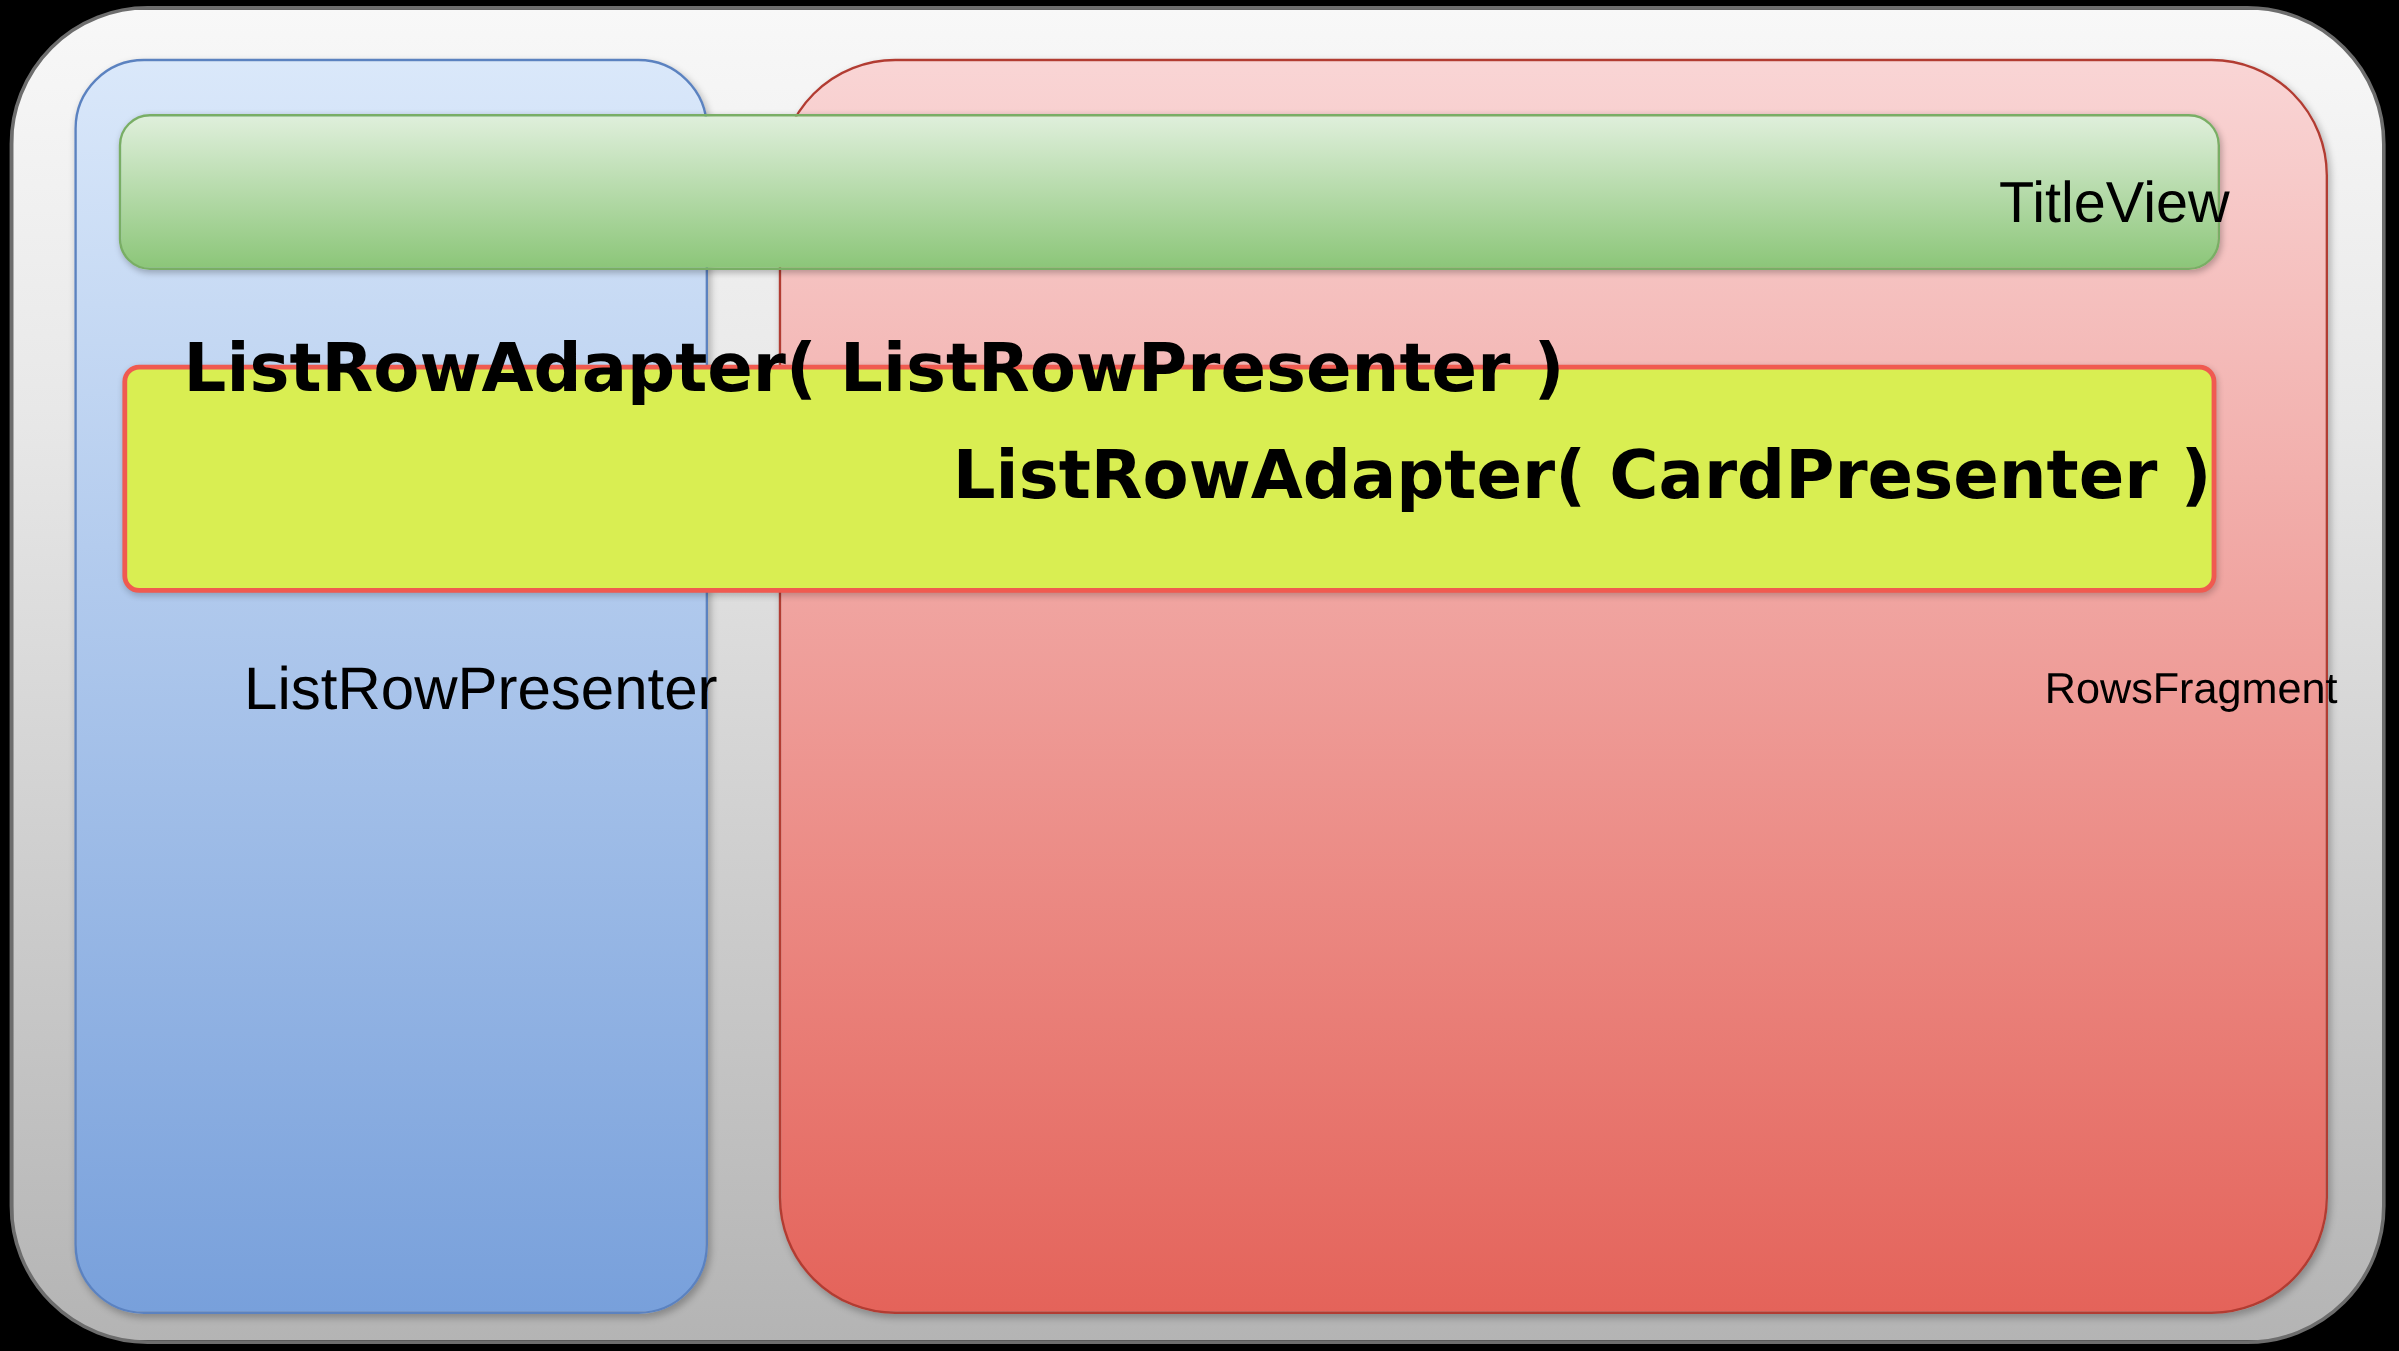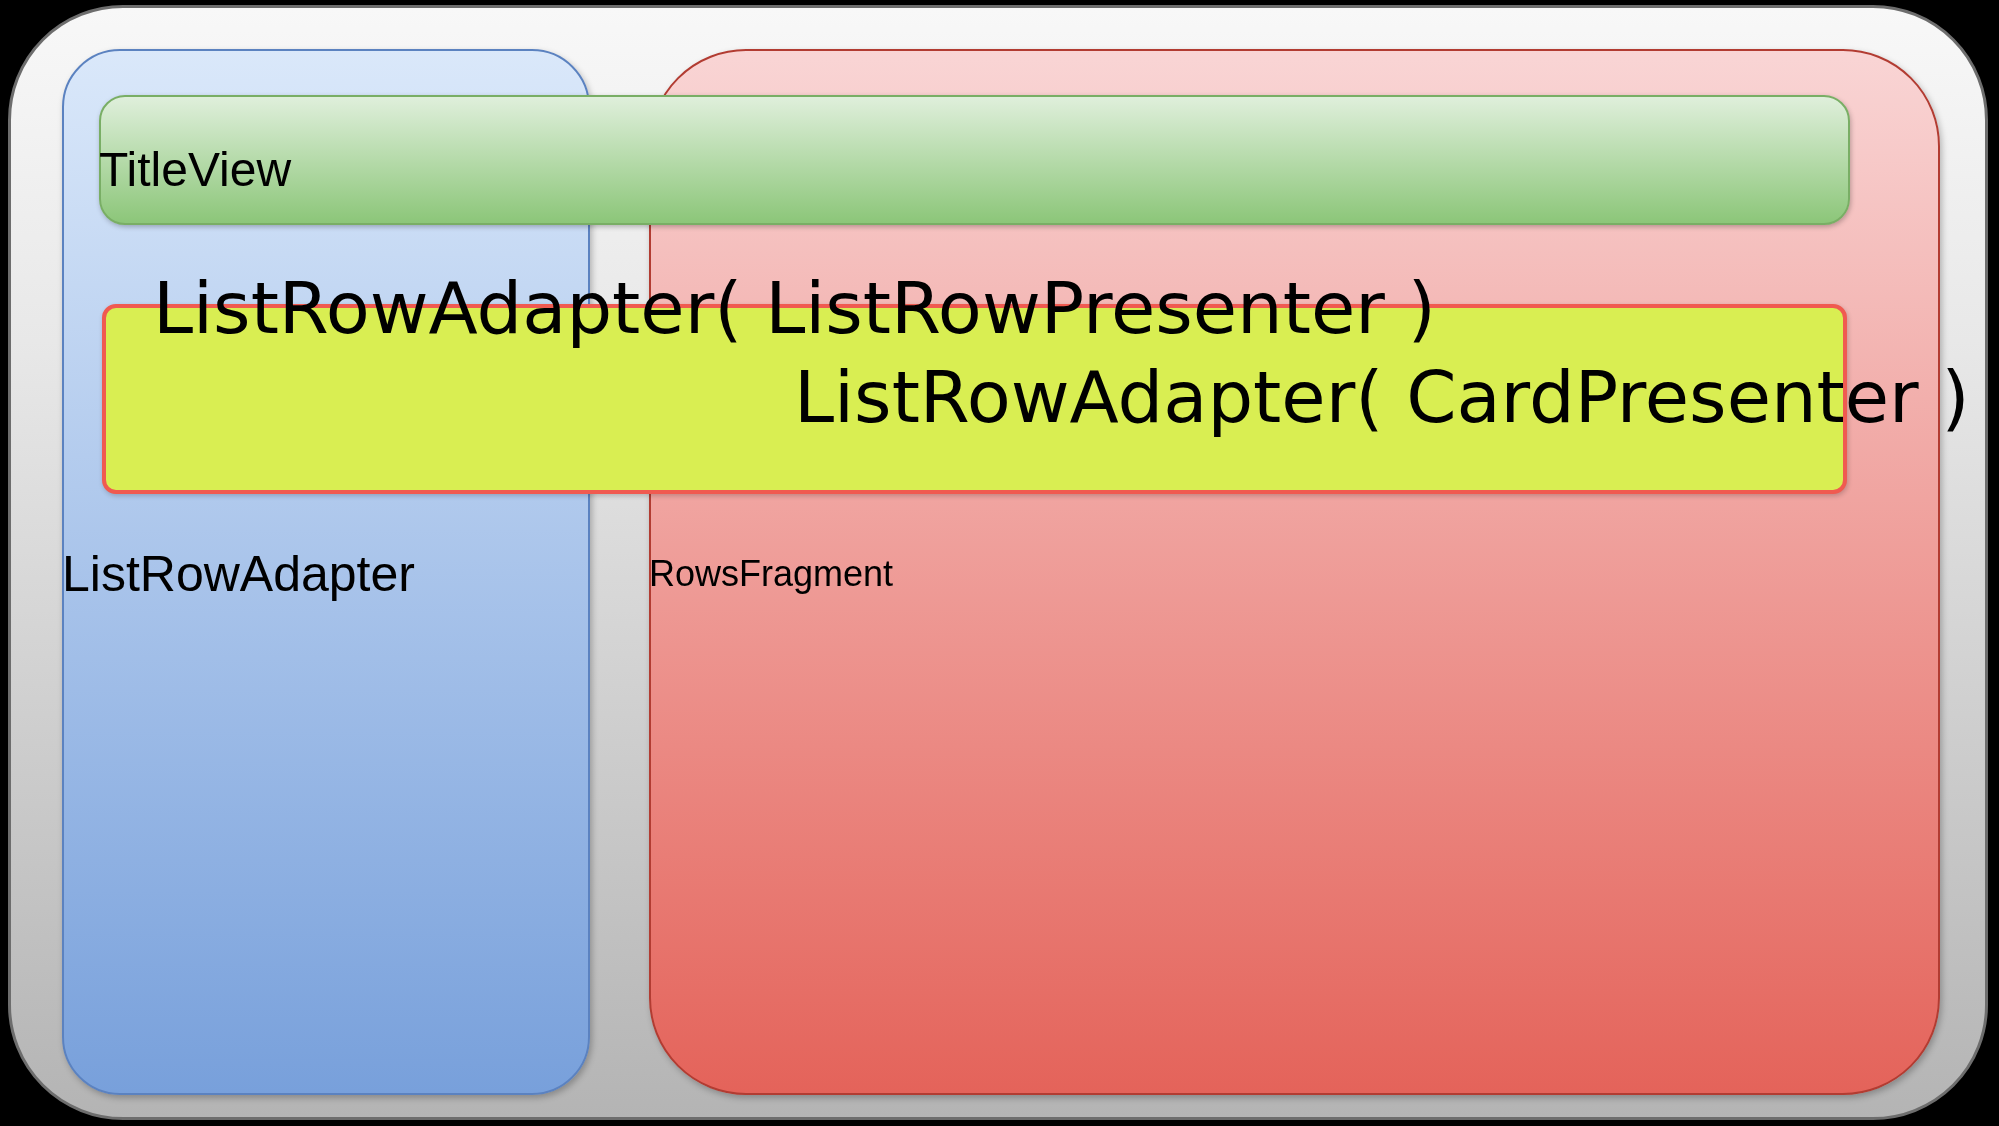--- a/index.html
+++ b/index.html
@@ -52,28 +52,29 @@
     position:absolute;left:91px;top:296px;width:1737px;height:182px;
     border:4px solid var(--yellow-border);
     border-radius:14px;
     background:var(--yellow-fill);
     z-index:4;
     box-shadow:1px 2px 5px rgba(0,0,0,0.2);
   }
   .txt{position:absolute;color:var(--text);white-space:pre;z-index:6;}
   .txt-big{
     font-family:"DejaVu Sans",sans-serif;
-    font-size:72px;line-height:64px;font-weight:400;
+    font-size:56px;line-height:64px;font-weight:700;
   }
   .row-presenter-text{left:142px;top:268px;}
   .header-text{left:187px;top:371px;}
   .card-presenter-text{left:783px;top:357px;}
   .txt-label{
     font-family:"Liberation Sans",sans-serif;font-weight:400;
-    text-align:left;
+    text-align:right;
+    padding-left:12px;
   }
   .titleview-text{left:88px;width:1747px;top:138px;font-size:48px;line-height:48px;}
   .headers-fragment-text{left:51px;width:524px;top:541px;font-size:50px;line-height:50px;}
   .rows-fragment-text{left:638px;width:1287px;top:541px;font-size:36px;line-height:50px;}
 </style>
 </head>
 <body>
 
 <div class="stage">
 
@@ -85,17 +86,17 @@
 
   <div class="adapter-box"></div>
 
   <div class="txt txt-big row-presenter-text">ListRowAdapter( ListRowPresenter )</div>
 
 
   <div class="txt txt-big card-presenter-text">ListRowAdapter( CardPresenter )</div>
 
   <div class="txt txt-label titleview-text">TitleView</div>
 
-  <div class="txt txt-label headers-fragment-text">ListRowAdapter</div>
+  <div class="txt txt-label headers-fragment-text">ListRowPresenter</div>
 
   <div class="txt txt-label rows-fragment-text">RowsFragment</div>
 
 </div>
 
 </body></html>

